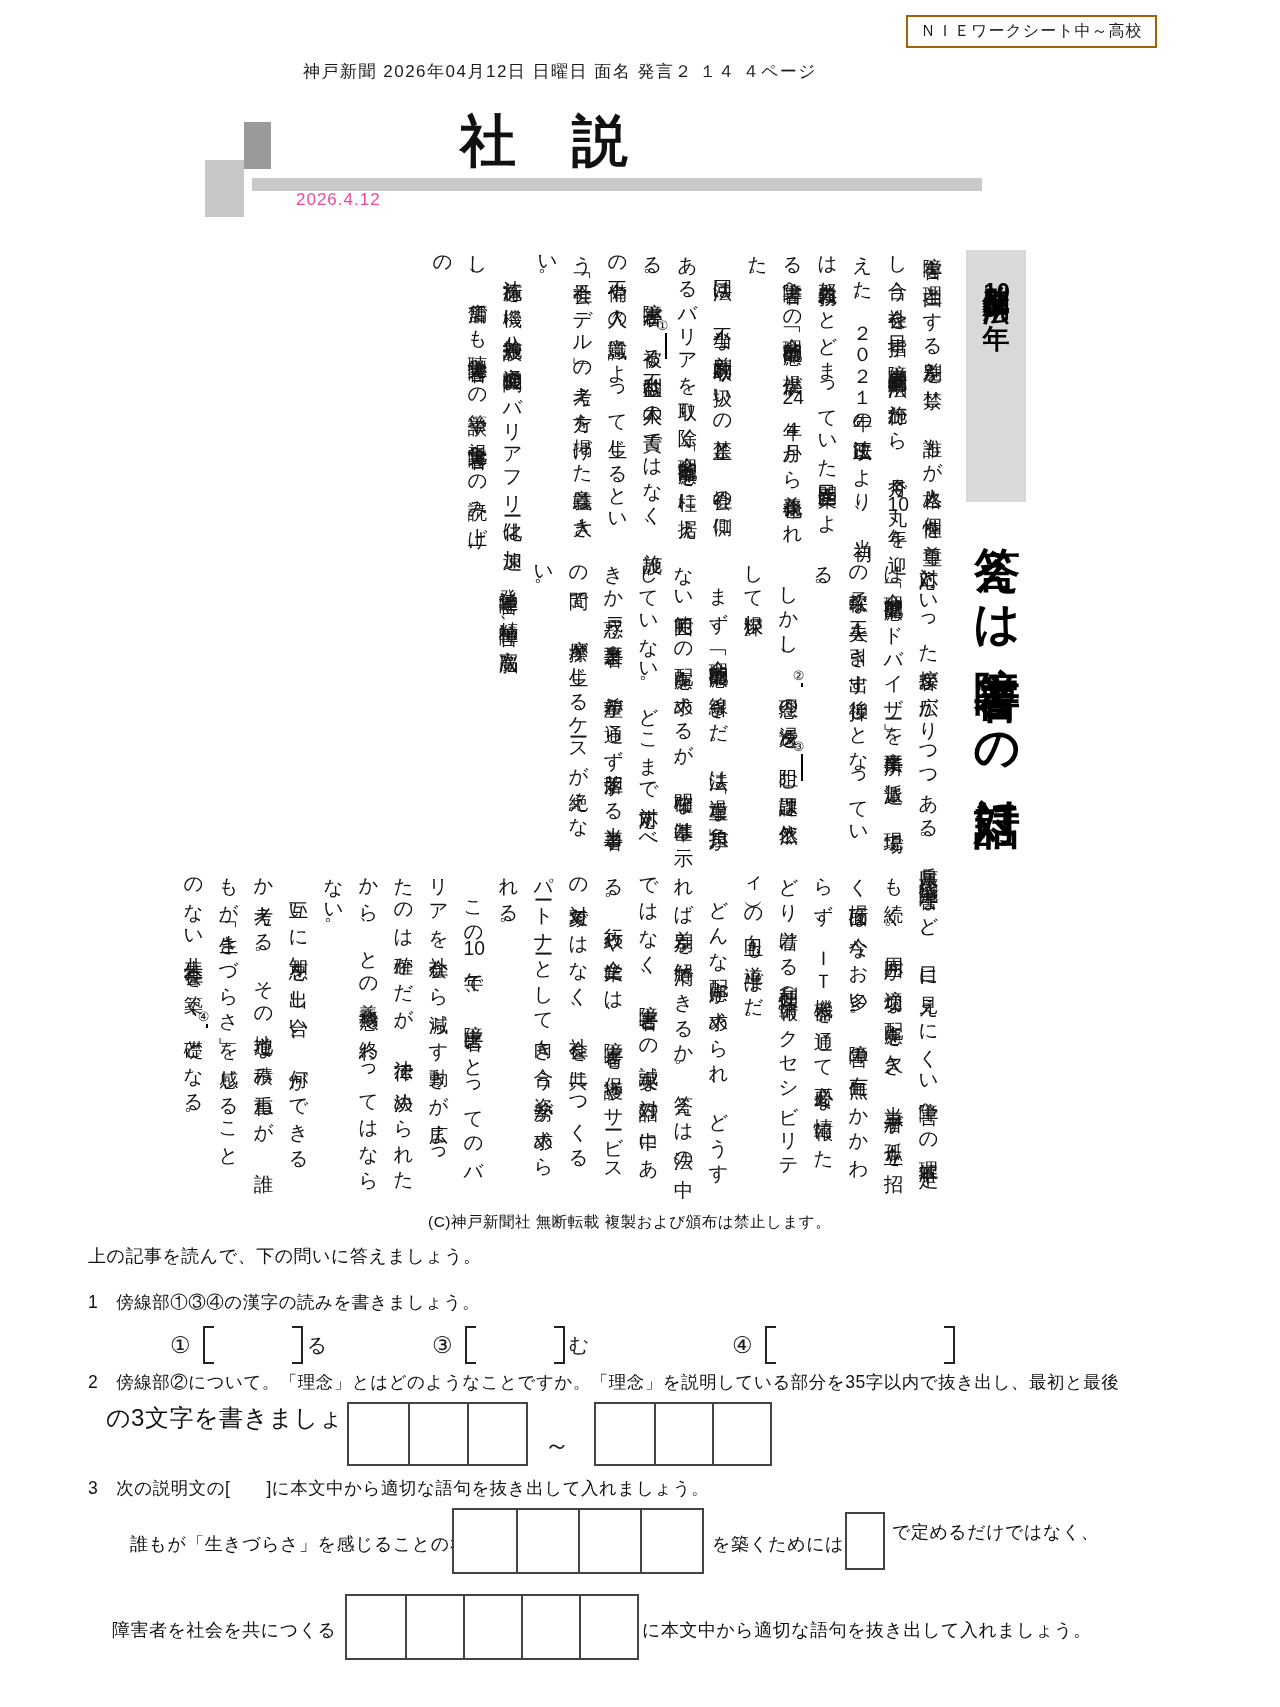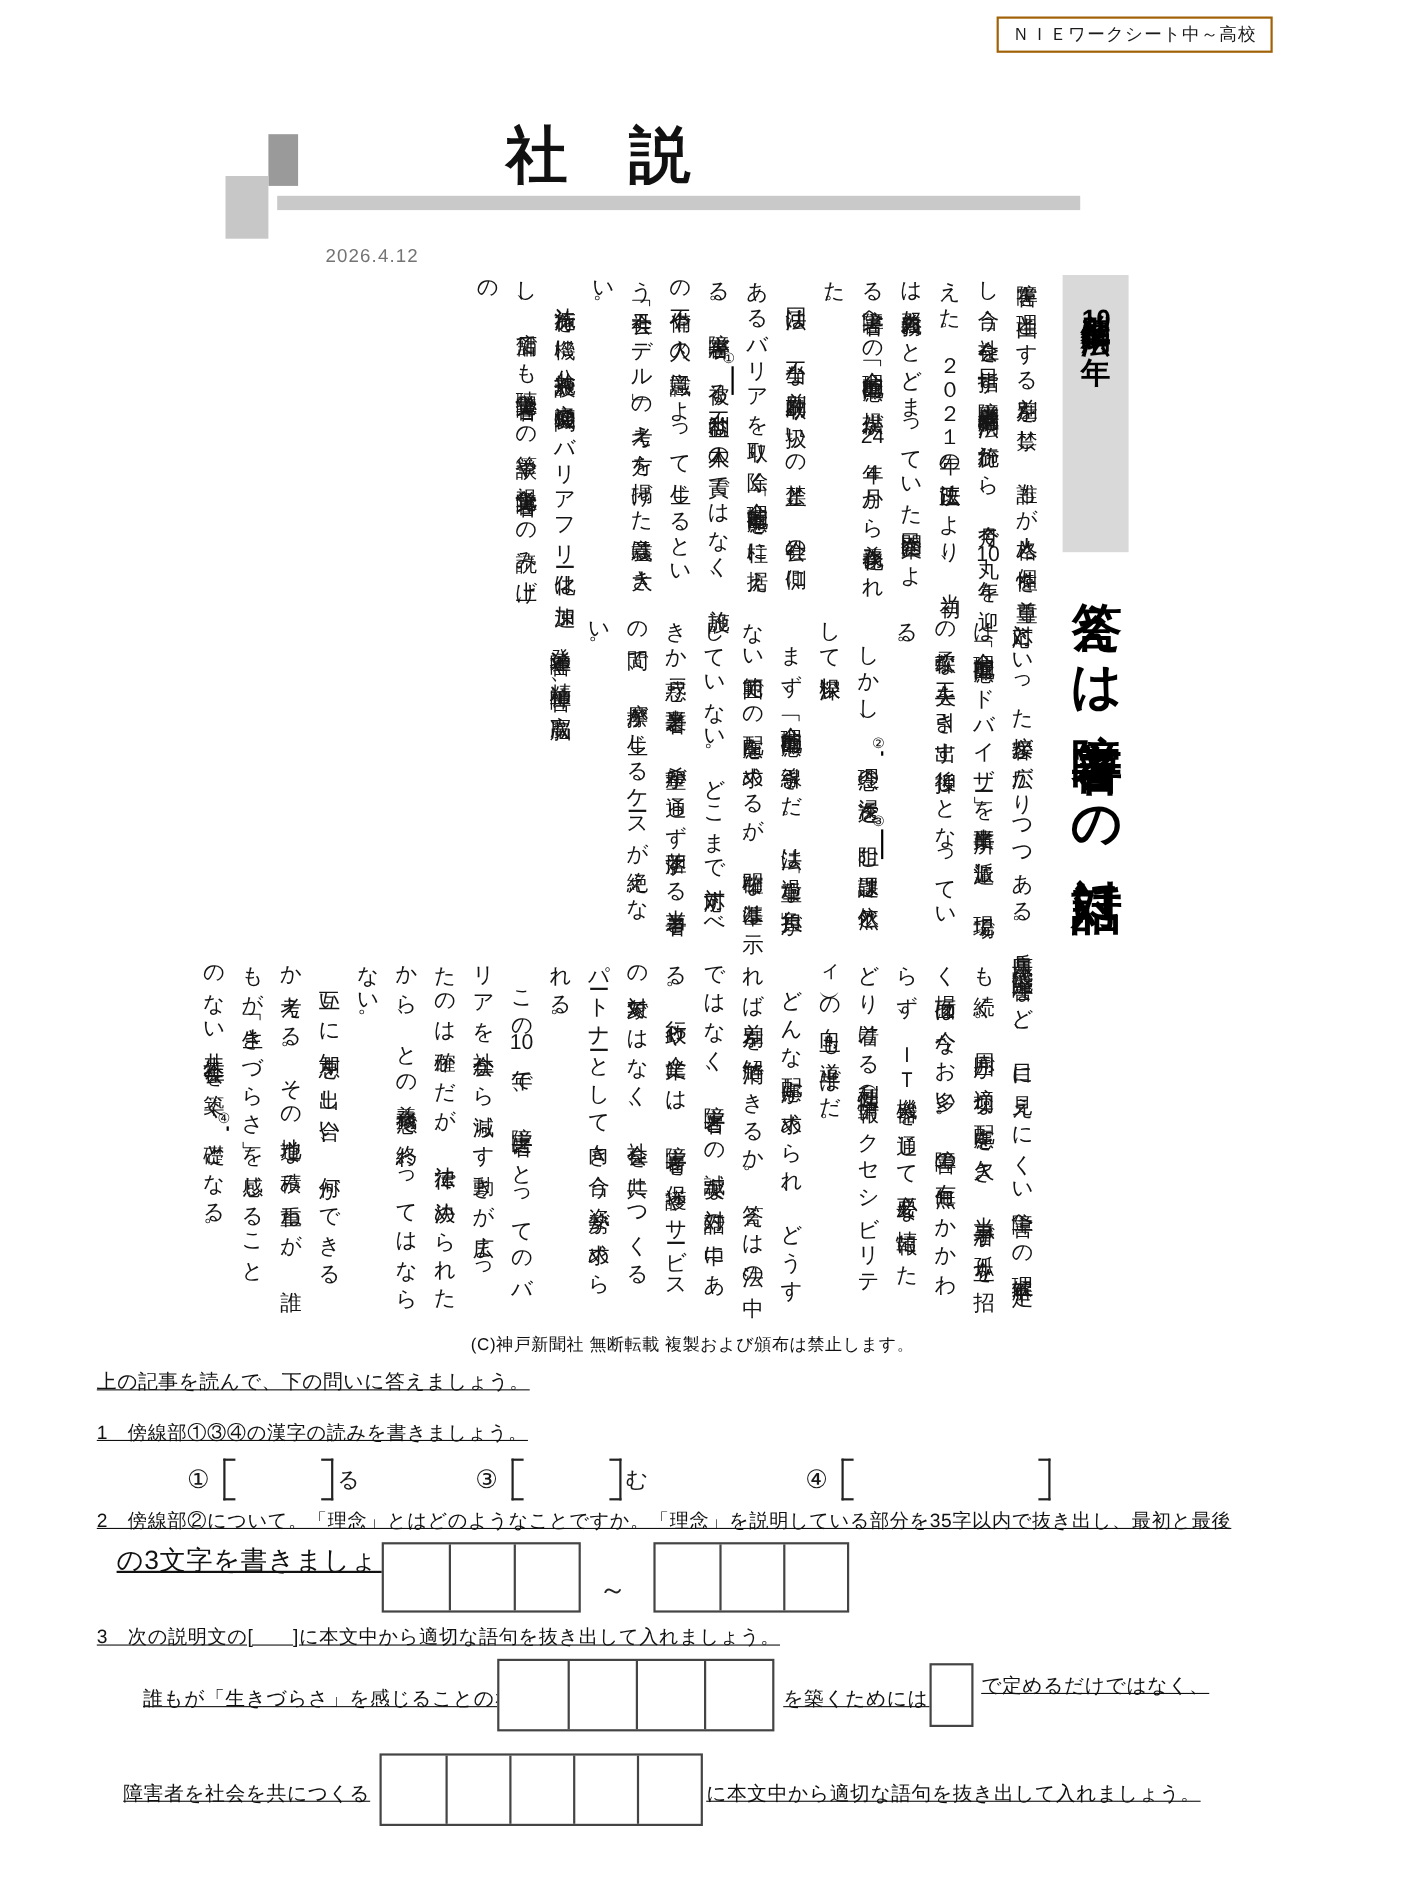--- a/index.html
+++ b/index.html
@@ -10,21 +10,21 @@
   .badge{position:absolute;left:906px;top:15px;border:2px solid #a16207;padding:4px 12px;
          font-size:16px;letter-spacing:1px;white-space:nowrap;}
   .header-line{position:absolute;left:303px;top:60px;font-size:17px;letter-spacing:1.5px;white-space:nowrap;}
 
   
   .sq-dark{position:absolute;left:244px;top:122px;width:27px;height:47px;background:#9a9a9a;}
   .sq-light{position:absolute;left:205px;top:160px;width:39px;height:57px;background:#c7c7c7;}
   .masthead-title{position:absolute;left:460px;top:104px;width:320px;text-align:left;
         font-family:"Liberation Serif",serif;font-weight:bold;font-size:56px;color:#111;white-space:nowrap;}
   .gray-bar{position:absolute;left:252px;top:178px;width:730px;height:13px;background:#c9c9c9;}
-  .masthead-date{position:absolute;left:296px;top:190px;font-size:17px;color:#737373;letter-spacing:1px;margin-top:33px;}
+  .masthead-date{position:absolute;left:296px;top:190px;font-size:17px;color:#ec4899;letter-spacing:1px;}
 
   
   .vtext{writing-mode:vertical-rl;text-orientation:mixed;}
   .band{position:absolute;writing-mode:vertical-rl;text-orientation:mixed;white-space:pre-line;
         font-size:19.5px;line-height:35px;letter-spacing:2px;color:#151515;}
   #band0{left:206px;top:242px;width:744px;height:302px;}
   #band1{left:206px;top:552px;width:740px;height:306px;}
   #band2{left:206px;top:864px;width:740px;height:320px;letter-spacing:3.4px;}
 
   .seg-tcy{text-combine-upright:all;letter-spacing:0;}
@@ -35,21 +35,21 @@
         writing-mode:vertical-rl;font-size:27px;font-weight:bold;letter-spacing:3px;
         display:flex;align-items:center;justify-content:flex-start;padding-top:14px;box-sizing:border-box;color:#000;}
   .kicker .seg-tcy{font-size:24px;}
   .headline{position:absolute;left:942px;top:510px;width:86px;height:570px;
         writing-mode:vertical-rl;font-family:"Liberation Serif",serif;font-weight:bold;
         font-size:46px;letter-spacing:5px;color:#000;}
 
   .copyright{position:absolute;left:428px;top:1212px;font-size:15.5px;letter-spacing:0.5px;color:#111;}
 
   
-  .ws-text{position:absolute;font-size:18px;color:#111;white-space:nowrap;letter-spacing:0.5px;text-decoration:underline;}
+  .ws-text{position:absolute;font-size:18px;color:#111;white-space:nowrap;letter-spacing:0.5px;}
   #ws-intro{left:88px;top:1244px;}
   #q1-label{left:88px;top:1290px;font-size:17.5px;}
   .q1-group{position:absolute;top:1326px;display:flex;align-items:center;font-size:23px;}
   #q1-g1{left:170px;} #q1-g2{left:432px;} #q1-g3{left:732px;}
   .q1-num{margin-right:12px;}
   .brkt{display:flex;align-items:stretch;height:38px;}
   .br-open,.br-close{width:9px;border-top:2px solid #222;border-bottom:2px solid #222;}
   .br-open{border-left:2px solid #222;}
   .br-close{border-right:2px solid #222;}
   .br-gap1{width:78px;} .br-gap3{width:168px;}
@@ -74,20 +74,21 @@
   #q3b-cells{left:345px;top:1594px;height:66px;} #q3b-cells .cell{width:58px;}
   #q3b-post{left:642px;top:1618px;}
 </style>
 </head>
 <body>
 
 <div id="page">
 
   <div class="badge">ＮＩＥワークシート中～高校</div>
 
+  <div class="header-line">神戸新聞 2026年04月12日 日曜日 面名 発言２ １４ ４ページ</div>
 
   <div class="sq-dark"></div>
   <div class="sq-light"></div>
   <div class="masthead-title">社　説</div>
   <div class="gray-bar"></div>
   <div class="masthead-date">2026.4.12</div>
 
   <div class="kicker">
       <span>差別解消法</span>
       <span class="seg-tcy">10</span>

